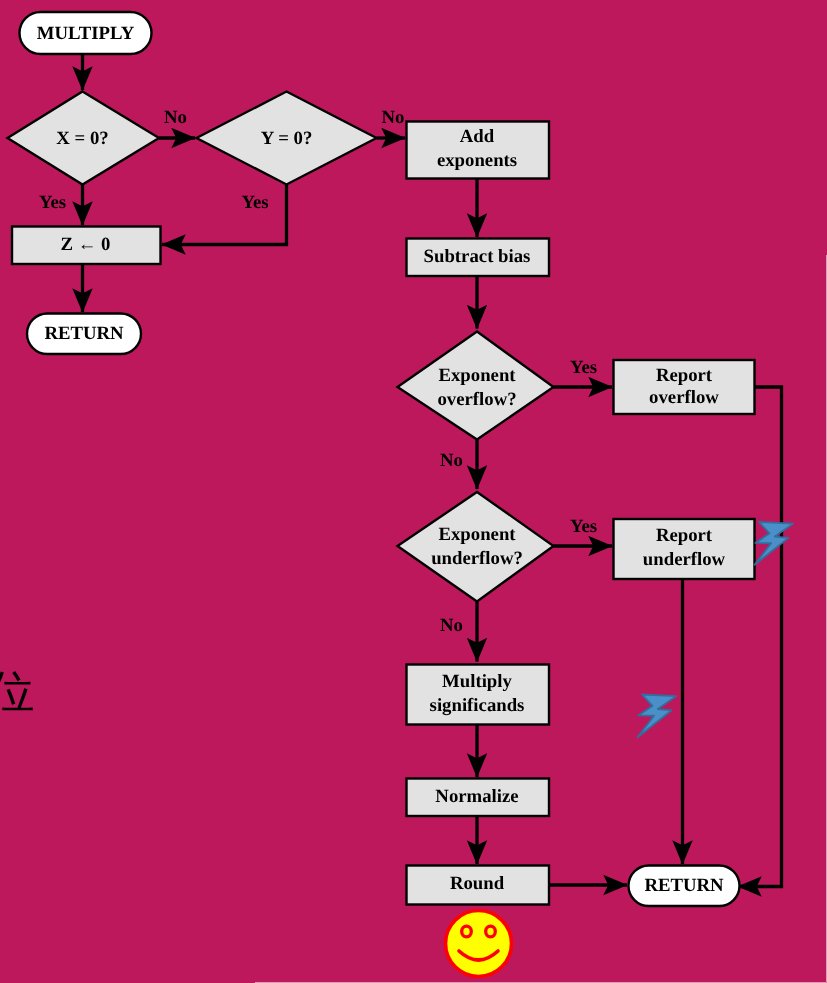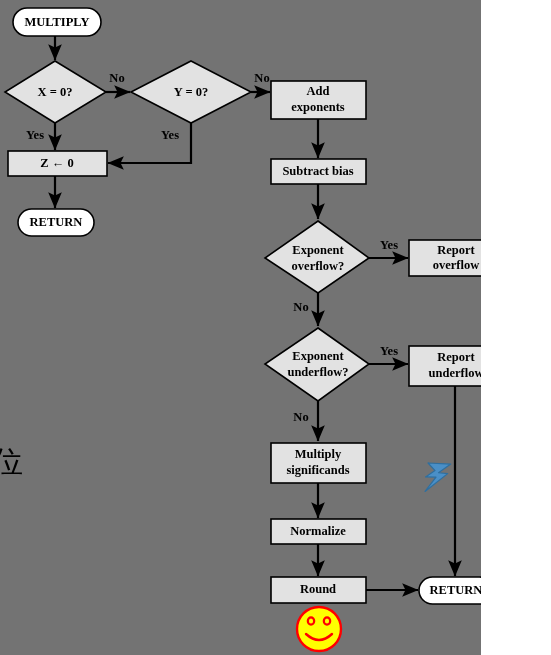--- a/index.html
+++ b/index.html
@@ -2,23 +2,23 @@
 <html><head>
 <meta charset="utf-8">
 <style>
   html, body {
     margin: 0;
     padding: 0;
     background: #ffffff;
   }
   #page {
     position: relative;
-    width: 481px;
+    width: 551px;
     height: 655px;
-    background: #737373;
+    background: #be185d;
     overflow: hidden;
     font-family: "Liberation Serif", "DejaVu Serif", serif;
   }
   #flow-svg {
     position: absolute;
     left: 0;
     top: 0;
     width: 551px;
     height: 655px;
   }

